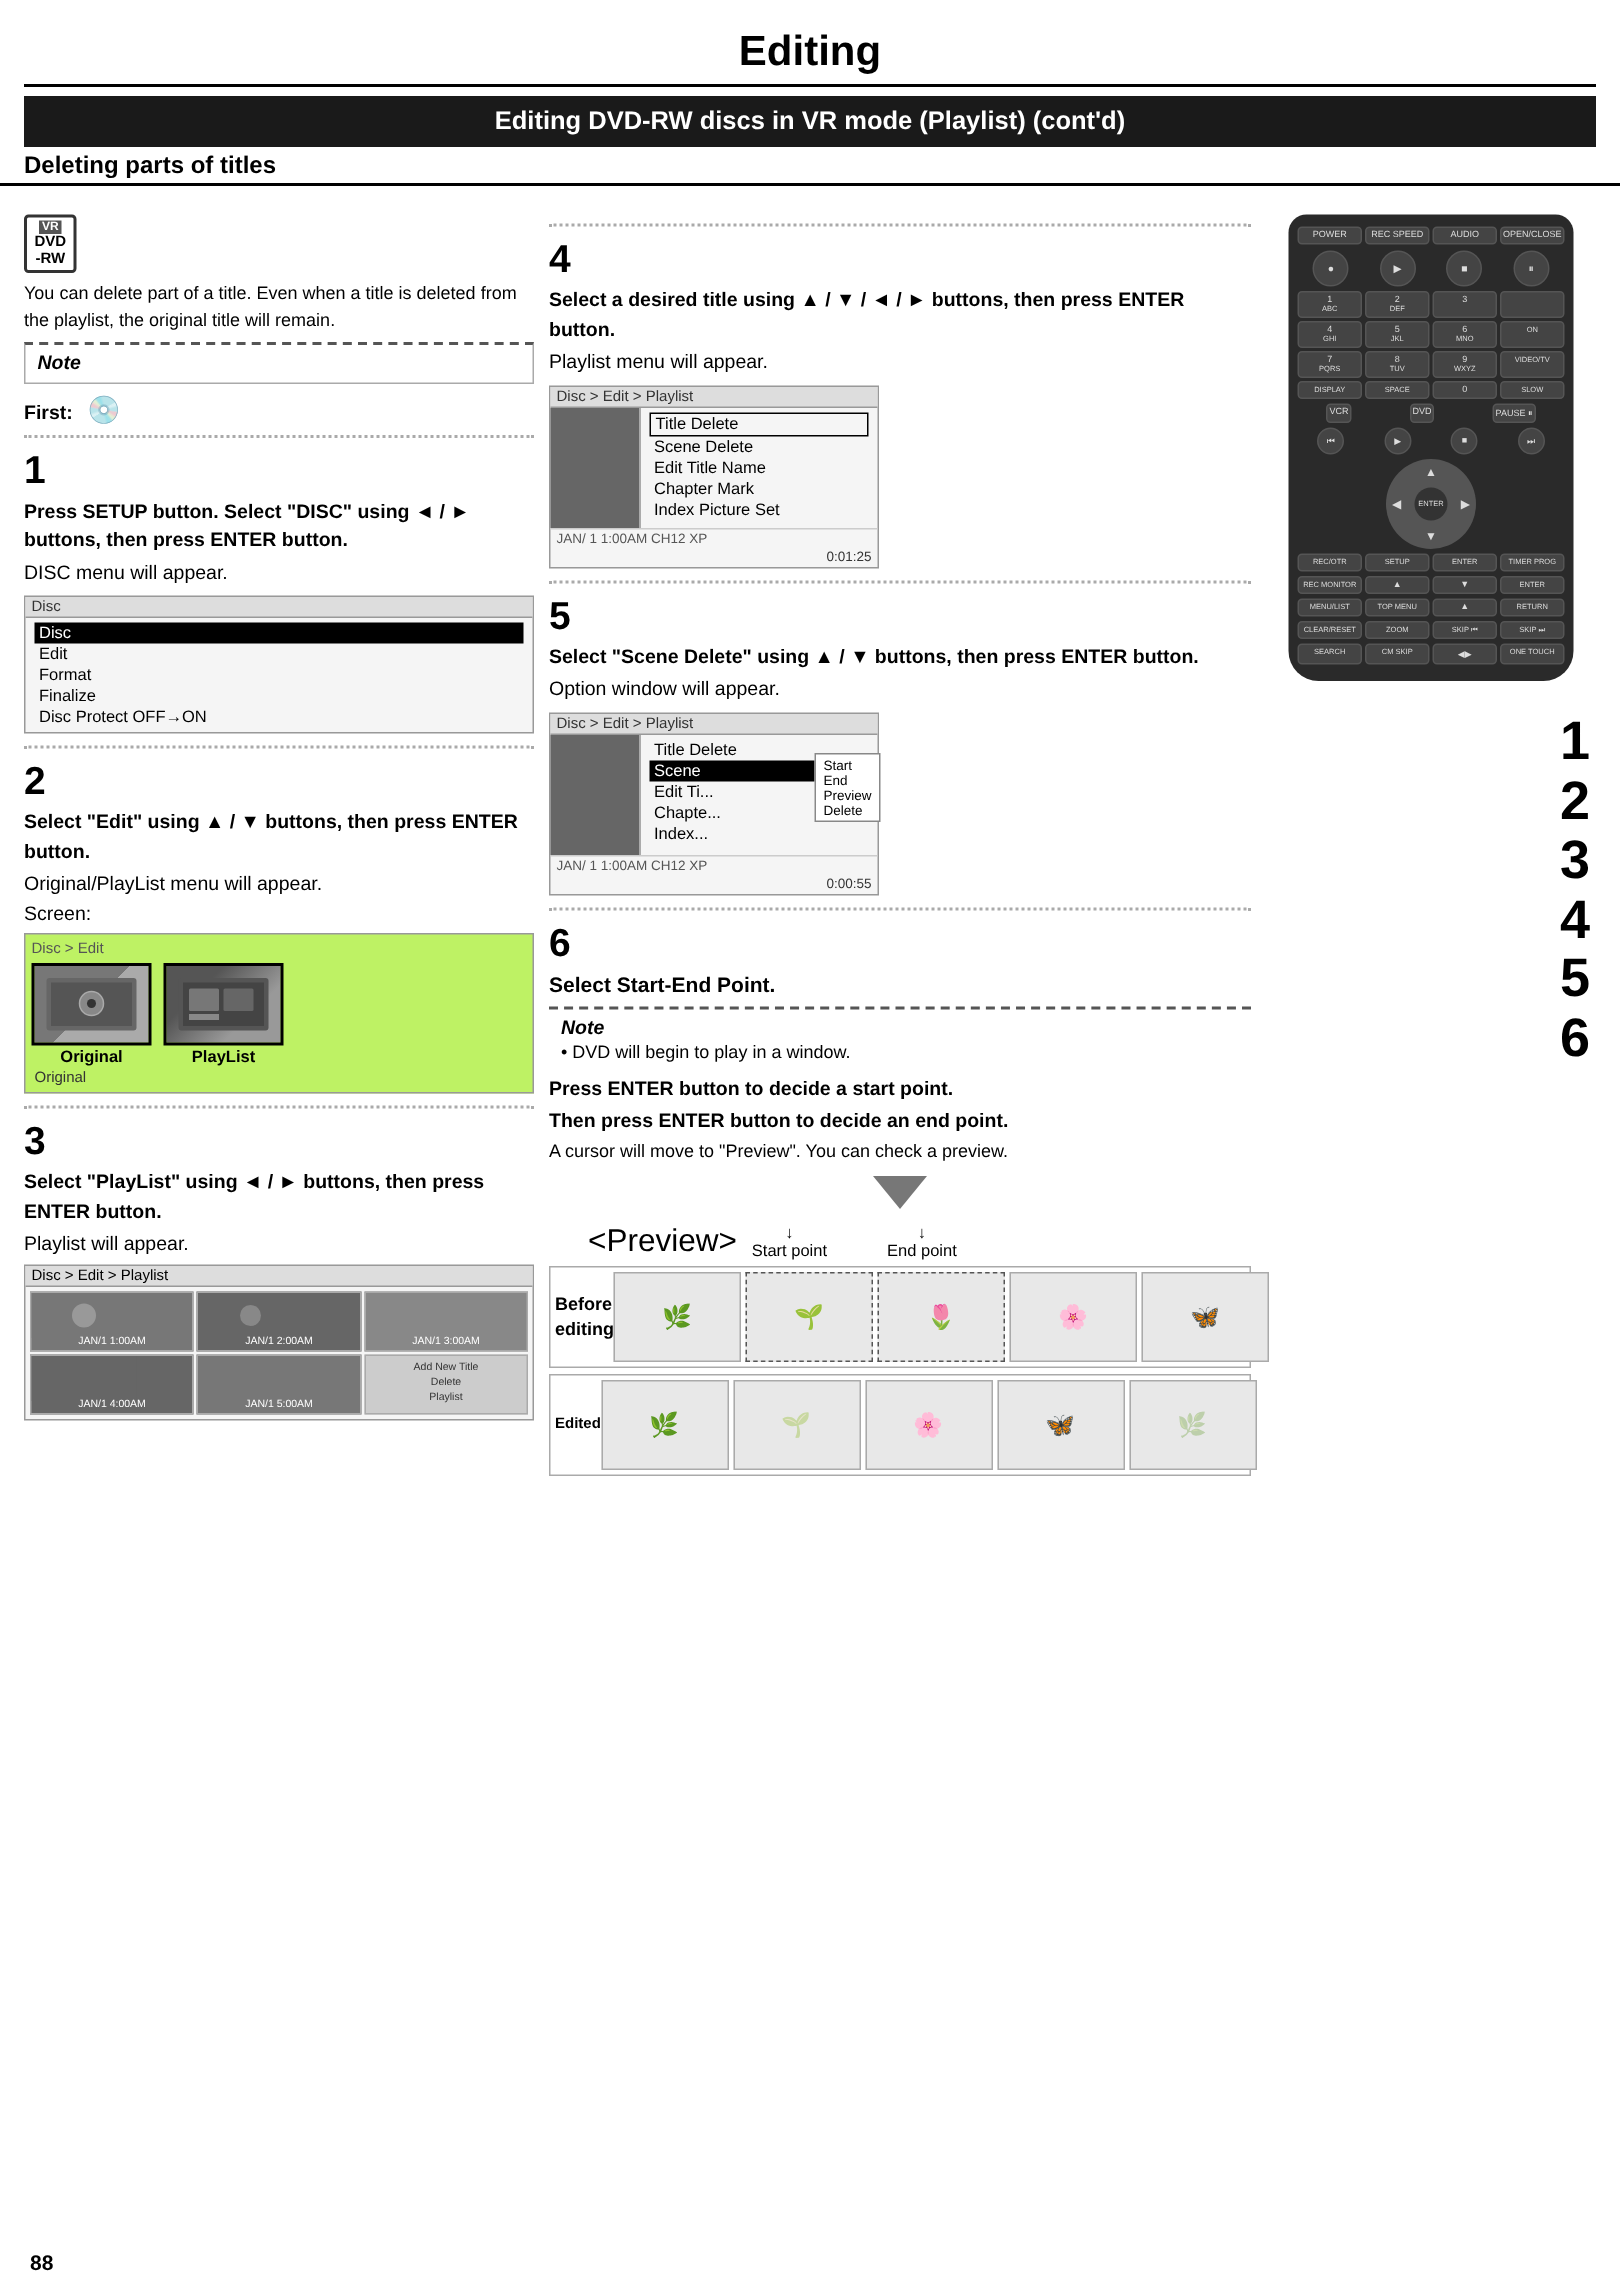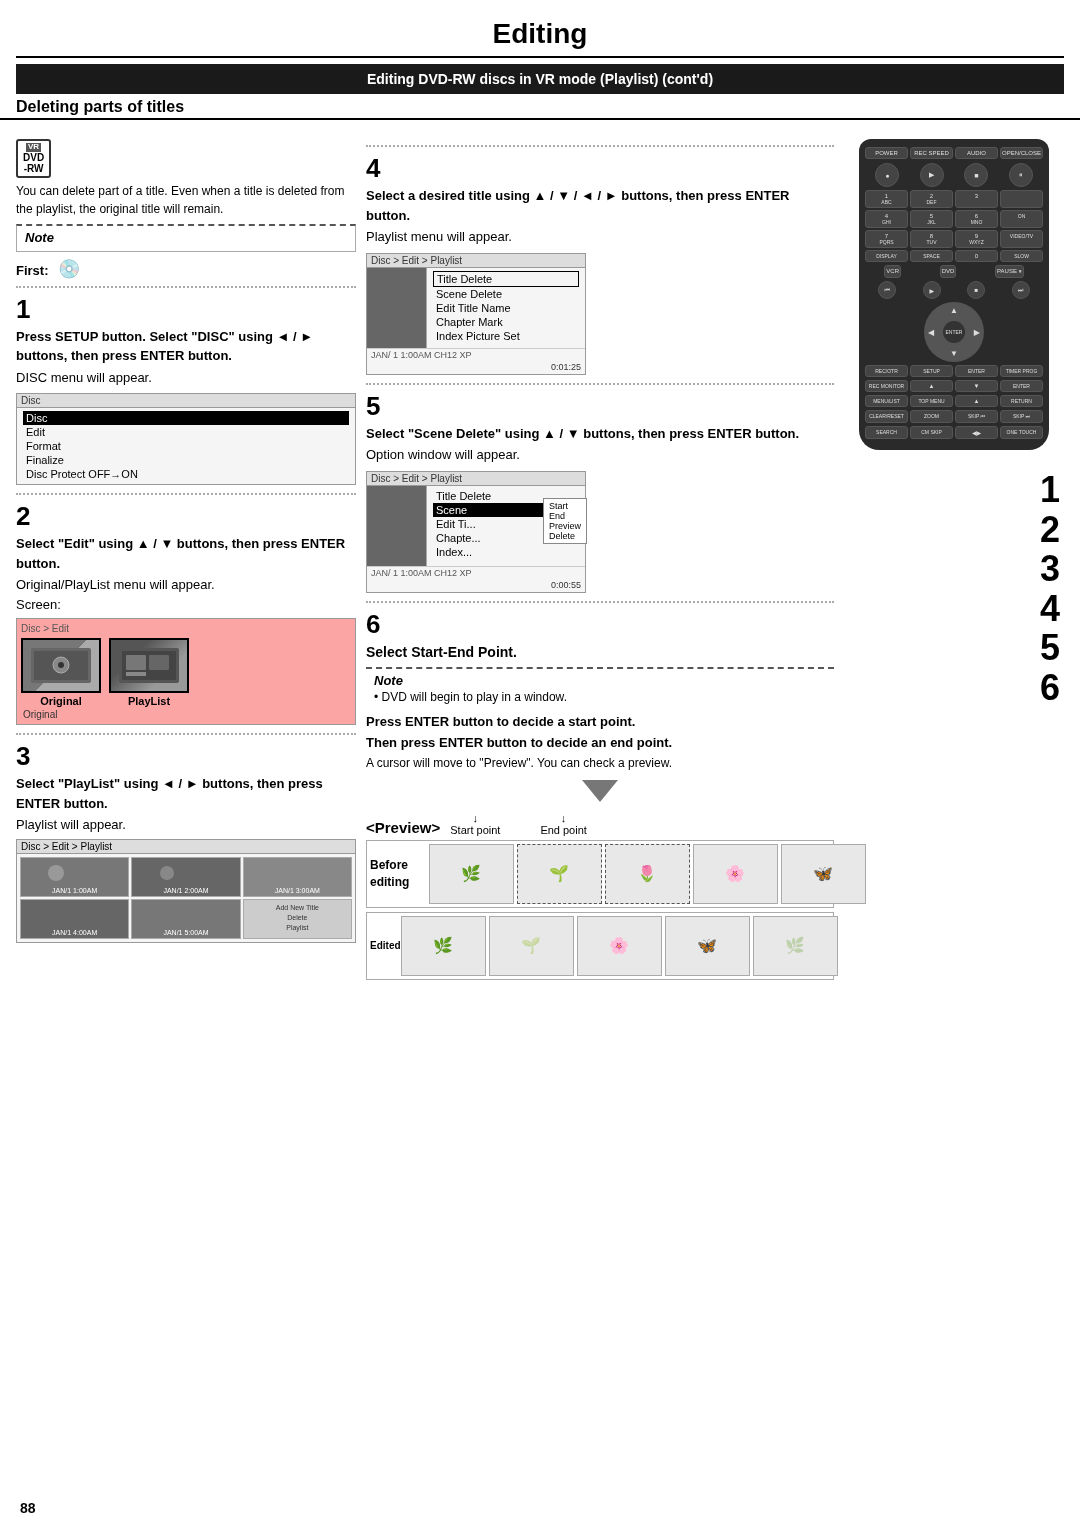--- a/index.html
+++ b/index.html
@@ -22,21 +22,21 @@
       padding: 10px 20px 6px;
       border-bottom: 2px solid #000;
       margin: 8px 16px 0;
     }
 
     
     .section-header {
       background: #1a1a1a;
       color: #fff;
       text-align: center;
-      font-size: 14px;
+      font-size: 17px;
       font-weight: bold;
       padding: 7px 10px;
       margin: 6px 16px 0;
     }
 
     
     .subsection-header {
       font-size: 16px;
       font-weight: bold;
       padding: 4px 16px 2px;
@@ -155,21 +155,21 @@
       background: #000;
       color: #fff;
     }
     .screen-menu-item.selected-outline {
       border: 1px solid #000;
     }
 
     
     .original-playlist-screen {
       border: 1px solid #999;
-      background: #fca5a5;
+      background: #bef264;
       padding: 4px;
       margin: 4px 0;
     }
     .opl-header {
       font-size: 10px;
       color: #555;
       margin-bottom: 4px;
     }
     .opl-items {
       display: flex;
@@ -669,32 +669,32 @@
       <div class="cursor-note">A cursor will move to "Preview".
 You can check a preview.</div>
 
       <div style="display:flex; justify-content:center; margin: 8px 0;">
         <div class="triangle-down"></div>
       </div>
 
       <div>
 
         <div style="display:flex; align-items:flex-end; gap:10px; margin-bottom:4px;">
-          <span style="font-size:15px; font-weight:bold;">&lt;Preview&gt;</span>
+          <span style="font-size:21px; font-weight:normal;margin-left:26px;">&lt;Preview&gt;</span>
           <span style="font-size:11px; text-align:center;">
             <div style="text-align:center;">↓</div>
             <span>Start point</span>
           </span>
           <span style="font-size:11px; text-align:center; margin-left:30px;">
             <div style="text-align:center;">↓</div>
             <span>End point</span>
           </span>
         </div>
 
-        <div style="display:flex; align-items:center; margin-bottom:4px; border:1px solid #aaa; padding:3px;gap:20px;">
+        <div style="display:flex; align-items:center; margin-bottom:4px; border:1px solid #aaa; padding:3px;">
           <div style="width:55px; font-size:12px; font-weight:bold; line-height:1.4;">Before<br>editing</div>
           <div style="display:flex; gap:3px;">
             <div class="frame">
                 <span style="font-size:16px;">🌿</span>
               </div>
             <div class="frame dashed">
                 <span style="font-size:16px;">🌱</span>
               </div>
             <div class="frame dashed">
                 <span style="font-size:16px;">🌷</span>

